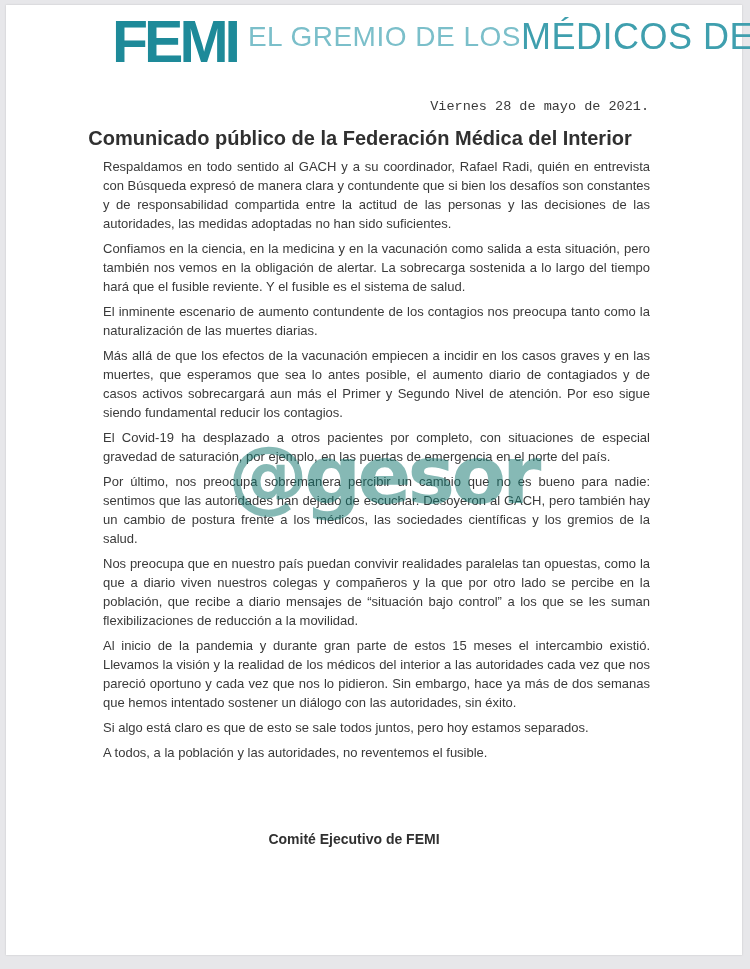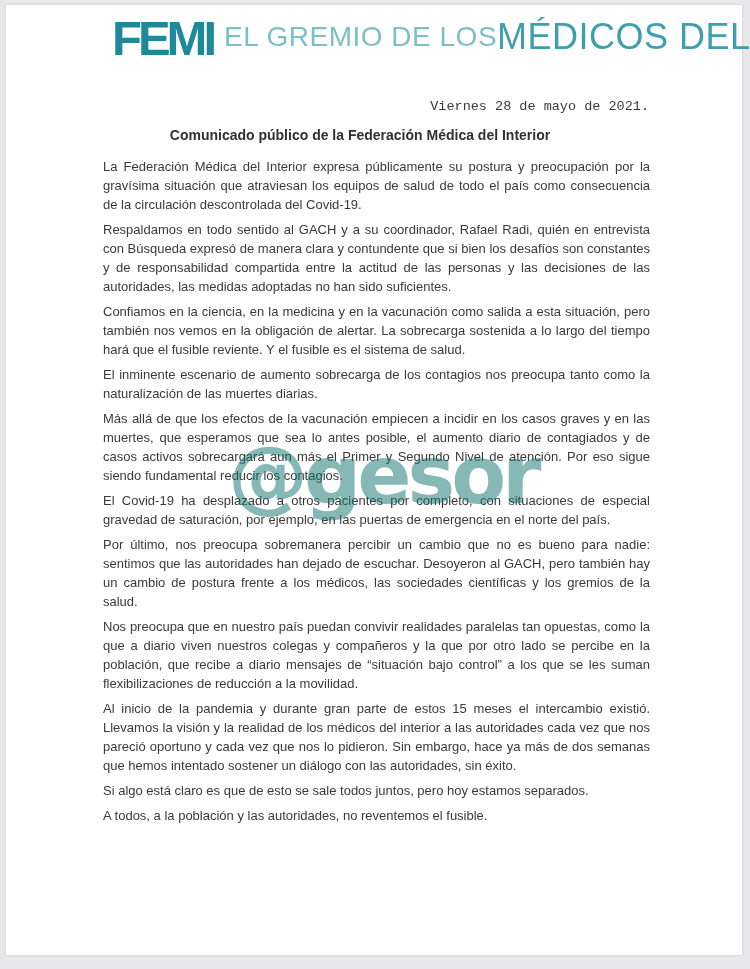--- a/index.html
+++ b/index.html
@@ -19,21 +19,21 @@
   }
   
   .logo-row{
     position:absolute;
     left:106px;top:13px;
     display:flex;
     align-items:flex-start;
     gap:11px;
   }
   .logo-word{
-    font-size:49px;
+    font-size:59px;
     font-weight:bold;
     letter-spacing:-4px;
     line-height:0.82;
     color:#1e8a99;
   }
   .tagline{
     display:flex;
     flex-direction:row;
     padding-top:4px;
   }
@@ -57,21 +57,21 @@
     top:94px;left:97px;right:93px;
     text-align:right;
     font-size:13.5px;
     color:#3a3a3a;
     font-family:Liberation Mono, monospace;
   }
   .doc-title{
     position:absolute;
     top:122px;left:0;right:28px;
     text-align:center;
-    font-size:14px;
+    font-size:20px;
     font-weight:bold;
     color:#303030;
   }
   .content{
     position:absolute;
     top:152px;left:97px;right:92px;
     font-size:13px;
     line-height:19px;
     text-align:justify;
     color:#3a3a3a;
@@ -113,29 +113,29 @@
       <span class="tag1">EL GREMIO DE LOS</span>
       <span class="tag2">MÉDICOS DEL INTERIOR</span>
     </span>
   </div>
 
   <div class="date-line">Viernes 28 de mayo de 2021.</div>
 
   <div class="doc-title">Comunicado público de la Federación Médica del Interior</div>
 
   <div class="content">
-      <p class="para">La Federación Médica del Interior expresa públicamente su postura y preocupación por la gravísima situación que atraviesan los equipos de salud de todo el país como consecuencia de la circulación descontrolada del Covid-19.</p>
       <p class="para">Respaldamos en todo sentido al GACH y a su coordinador, Rafael Radi, quién en entrevista con Búsqueda expresó de manera clara y contundente que si bien los desafíos son constantes y de responsabilidad compartida entre la actitud de las personas y las decisiones de las autoridades, las medidas adoptadas no han sido suficientes.</p>
       <p class="para">Confiamos en la ciencia, en la medicina y en la vacunación como salida a esta situación, pero también nos vemos en la obligación de alertar. La sobrecarga sostenida a lo largo del tiempo hará que el fusible reviente. Y el fusible es el sistema de salud.</p>
-      <p class="para">El inminente escenario de aumento sobrecarga de los contagios nos preocupa tanto como la naturalización de las muertes diarias.</p>
+      <p class="para">El inminente escenario de aumento contundente de los contagios nos preocupa tanto como la naturalización de las muertes diarias.</p>
       <p class="para">Más allá de que los efectos de la vacunación empiecen a incidir en los casos graves y en las muertes, que esperamos que sea lo antes posible, el aumento diario de contagiados y de casos activos sobrecargará aun más el Primer y Segundo Nivel de atención. Por eso sigue siendo fundamental reducir los contagios.</p>
       <p class="para">El Covid-19 ha desplazado a otros pacientes por completo, con situaciones de especial gravedad de saturación, por ejemplo, en las puertas de emergencia en el norte del país.</p>
       <p class="para">Por último, nos preocupa sobremanera percibir un cambio que no es bueno para nadie: sentimos que las autoridades han dejado de escuchar. Desoyeron al GACH, pero también hay un cambio de postura frente a los médicos, las sociedades científicas y los gremios de la salud.</p>
       <p class="para">Nos preocupa que en nuestro país puedan convivir realidades paralelas tan opuestas, como la que a diario viven nuestros colegas y compañeros y la que por otro lado se percibe en la población, que recibe a diario mensajes de “situación bajo control” a los que se les suman flexibilizaciones de reducción a la movilidad.</p>
       <p class="para">Al inicio de la pandemia y durante gran parte de estos 15 meses el intercambio existió. Llevamos la visión y la realidad de los médicos del interior a las autoridades cada vez que nos pareció oportuno y cada vez que nos lo pidieron. Sin embargo, hace ya más de dos semanas que hemos intentado sostener un diálogo con las autoridades, sin éxito.</p>
       <p class="para">Si algo está claro es que de esto se sale todos juntos, pero hoy estamos separados.</p>
       <p class="para">A todos, a la población y las autoridades, no reventemos el fusible.</p>
     </div>
 
+  <div class="signature">Comité Ejecutivo de FEMI</div>
 
   <div class="watermark">@gesor</div>
 
 </div>
 
 </body></html>

